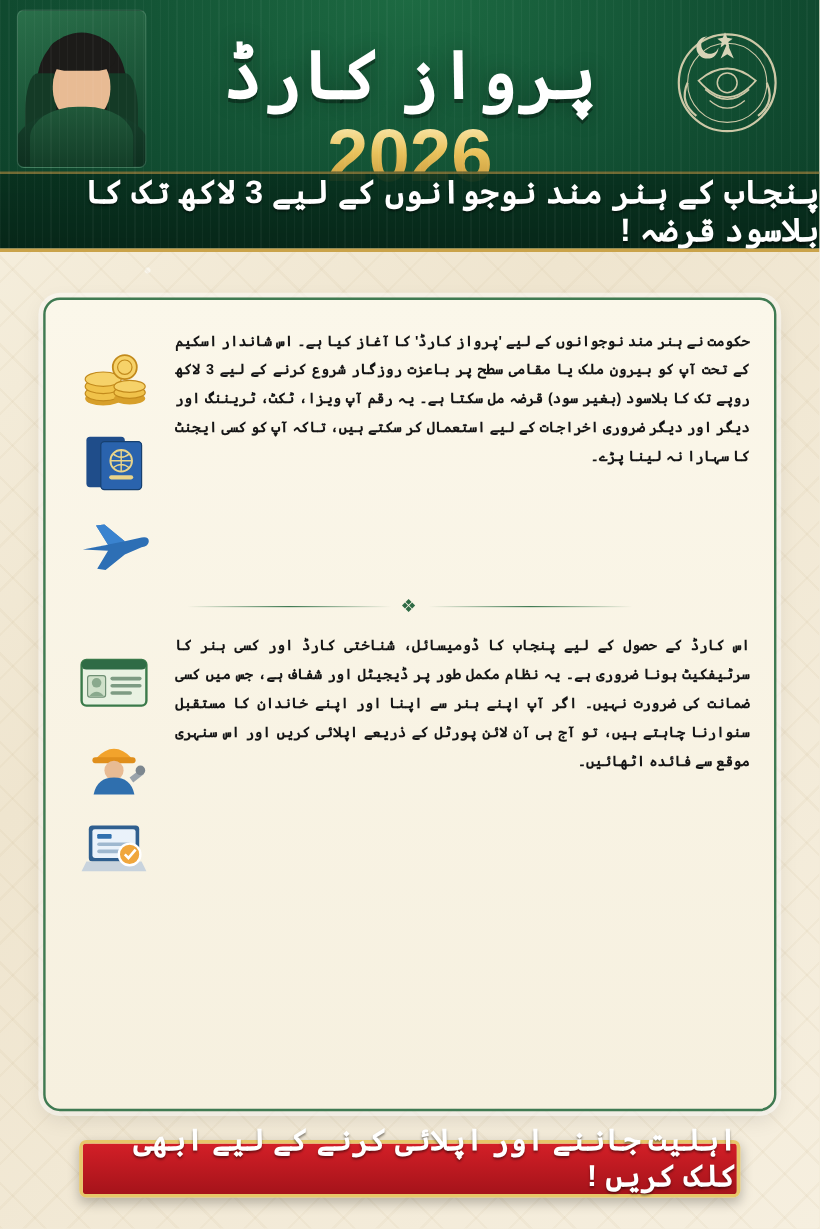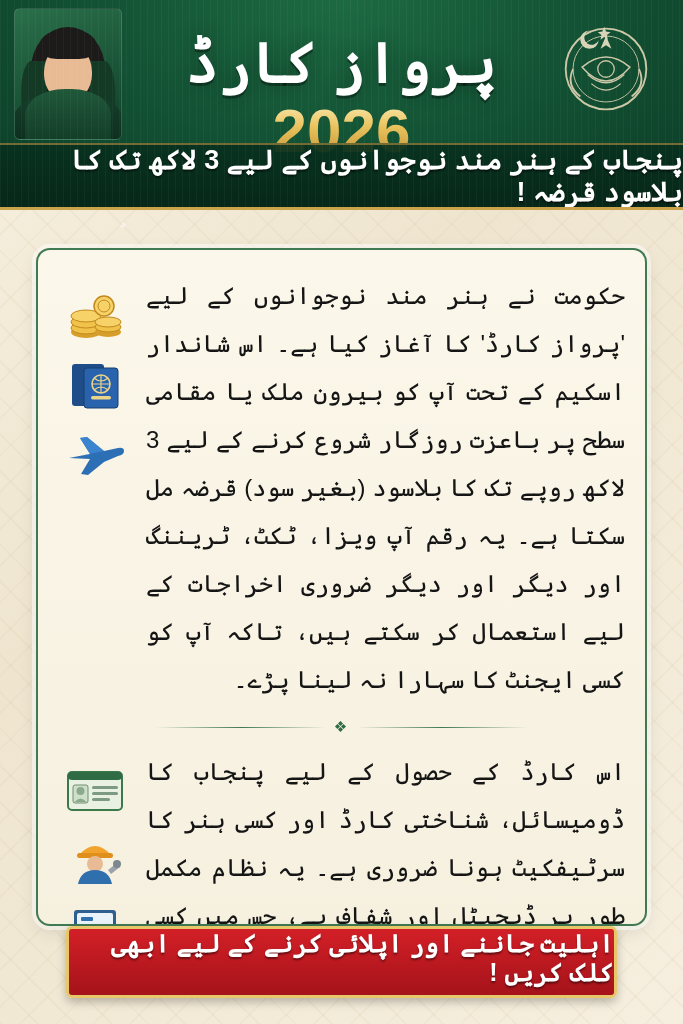--- a/index.html
+++ b/index.html
@@ -146,23 +146,23 @@
     padding: 22px 20px 18px 20px;
     overflow: hidden;
   }
   .block { display: flex; flex-direction: row-reverse; gap: 14px; }
   .para {
     flex: 1;
     direction: rtl;
     text-align: justify;
     text-align-last: right;
     color: #151515;
-    font-size: 24px;
+    font-size: 12px;
     line-height: 2.0;
-    font-weight: normal;
+    font-weight: bold;
   }
   .icons {
     width: 74px;
     display: flex; flex-direction: column; align-items: center;
     gap: 16px; padding-top: 16px;
   }
   .icon { width: 62px; height: 54px; }
 
   .divider {
     display: flex; align-items: center; justify-content: center;
@@ -173,25 +173,25 @@
     height: 1px; width: 170px;
     background: linear-gradient(90deg, transparent, #3f7a52, transparent);
   }
   .divider .gem { font-size: 15px; letter-spacing: 2px; }
 
   
   .cta {
     position: absolute;
     left: 66px; right: 66px;
     bottom: 26px;
-    height: 72px;
+    height: 48px;
     background: linear-gradient(180deg,#d31f27,#a5131a);
     border: 3px solid #e7c76a;
     border-radius: 6px;
-    display: flex; align-items: flex-start; justify-content: center;
+    display: flex; align-items: flex-end; justify-content: center;
     box-shadow: 0 4px 10px rgba(0,0,0,0.25);
     cursor: pointer;
   }
   .cta span {
     color: #fff;
     font-size: 25px;
     font-weight: bold;
     direction: rtl;
     text-shadow: 0 2px 2px rgba(0,0,0,0.45);
   }

